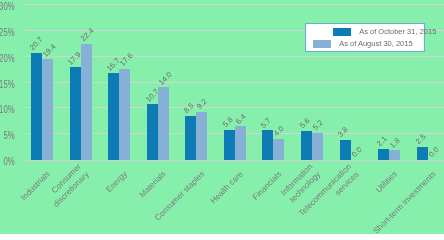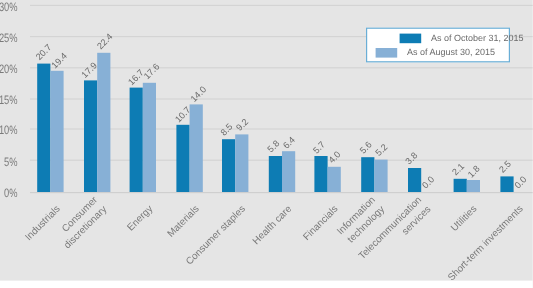--- a/index.html
+++ b/index.html
@@ -1,19 +1,19 @@
 <!DOCTYPE html>
 <html><head>
 <meta charset="utf-8">
 <title>Sector allocation bar chart</title>
 <style>
   html,body{margin:0;padding:0;}
   body{width:444px;height:234px;background:#ffffff;
        font-family:"Liberation Sans",sans-serif;overflow:hidden;}
-  #chart{position:relative;width:444px;height:234px;background:#e5e5e5;}
+  #chart{position:relative;width:444px;height:234px;background:#86efac;}
 
   .plot{position:absolute;left:0;top:0;width:444px;height:234px;}
 
   .gridline{position:absolute;height:1px;background:#d4d4d4;left:25px;width:419px;}
   .gridline.axis{height:1.2px;background:#cfcfcf;}
 
   .ytick{position:absolute;left:-25px;width:39.6px;
          font-size:10.2px;line-height:10.2px;color:#7a7a7a;
          text-align:right;white-space:nowrap;
          transform:scaleX(0.76);transform-origin:right top;}

